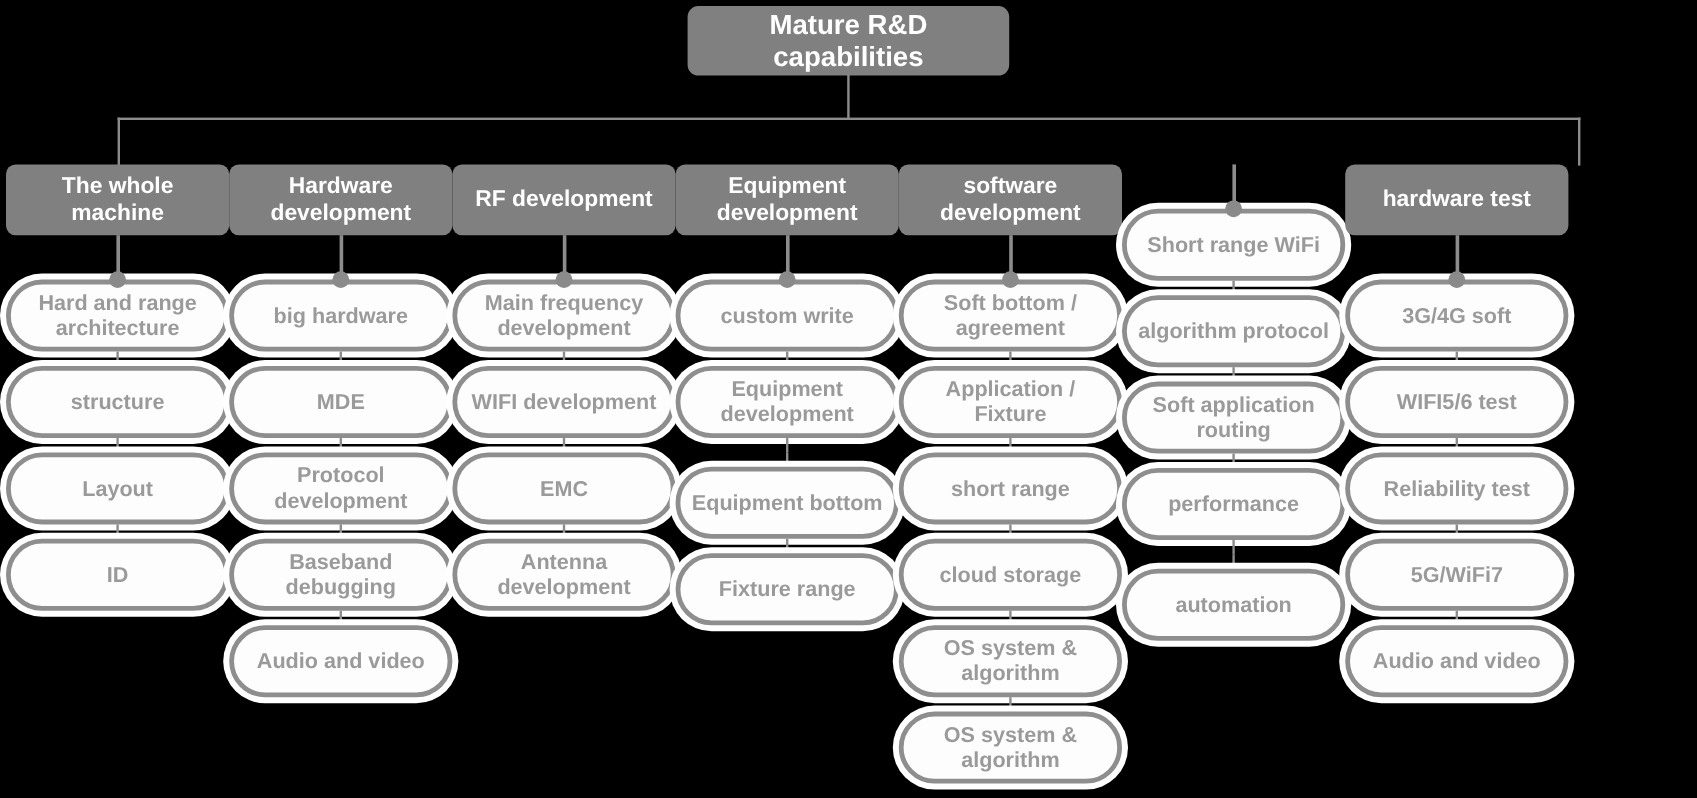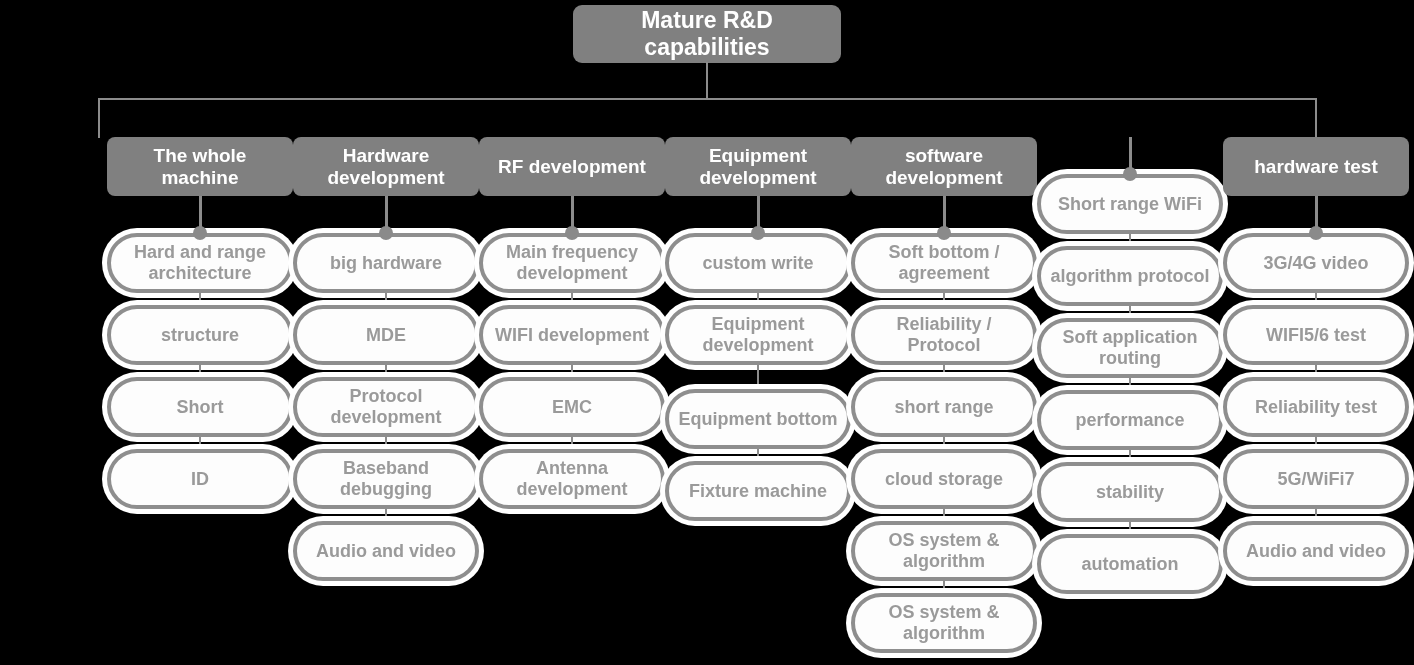--- a/index.html
+++ b/index.html
@@ -38,21 +38,21 @@
   .stub-left   { left: 98px;   top: 98px; width: 2px;   height: 40px; }
   .stub-right  { left: 1315px; top: 98px; width: 2px;   height: 40px; }
 
   
   .columns {
     position: absolute;
     left: 0; top: 137px;
     width: 1414px;
     padding: 0 5px;
     display: flex;
-    justify-content: flex-end;
+    justify-content: flex-start;
   }
   .column {
     width: 186px;
     display: flex;
     flex-direction: column;
     align-items: stretch;
   }
   .col-header {
     height: 59px;
     background: #808080;
@@ -133,21 +133,21 @@
       <div class="pills">
           <div class="pill">
             <span>Hard and range architecture</span>
           </div>
           <div class="pill-link"></div>
           <div class="pill">
             <span>structure</span>
           </div>
           <div class="pill-link"></div>
           <div class="pill">
-            <span>Short</span>
+            <span>Layout</span>
           </div>
           <div class="pill-link"></div>
           <div class="pill">
             <span>ID</span>
           </div>
         </div>
     </div>
 
     <div class="column">
       <div class="col-header">
@@ -223,40 +223,40 @@
           <div class="pill">
             <span>Equipment development</span>
           </div>
           <div class="pill-link"></div>
           <div class="pill-link"></div>
           <div class="pill">
             <span>Equipment bottom</span>
           </div>
           <div class="pill-link"></div>
           <div class="pill">
-            <span>Fixture machine</span>
+            <span>Fixture range</span>
           </div>
         </div>
     </div>
 
     <div class="column">
       <div class="col-header">
         <span>software development</span>
       </div>
       <div class="head-link">
         <div class="vline"></div>
         <div class="dot"></div>
       </div>
       <div class="pills">
           <div class="pill">
             <span>Soft bottom / agreement</span>
           </div>
           <div class="pill-link"></div>
           <div class="pill">
-            <span>Reliability / Protocol</span>
+            <span>Application / Fixture</span>
           </div>
           <div class="pill-link"></div>
           <div class="pill">
             <span>short range</span>
           </div>
           <div class="pill-link"></div>
           <div class="pill">
             <span>cloud storage</span>
           </div>
           <div class="pill-link"></div>
@@ -285,41 +285,38 @@
           </div>
           <div class="pill-link"></div>
           <div class="pill">
             <span>Soft application routing</span>
           </div>
           <div class="pill-link"></div>
           <div class="pill">
             <span>performance</span>
           </div>
           <div class="pill-link"></div>
-          <div class="pill">
-            <span>stability</span>
-          </div>
           <div class="pill-link"></div>
           <div class="pill">
             <span>automation</span>
           </div>
         </div>
     </div>
 
     <div class="column">
       <div class="col-header">
         <span>hardware test</span>
       </div>
       <div class="head-link">
         <div class="vline"></div>
         <div class="dot"></div>
       </div>
       <div class="pills">
           <div class="pill">
-            <span>3G/4G video</span>
+            <span>3G/4G soft</span>
           </div>
           <div class="pill-link"></div>
           <div class="pill">
             <span>WIFI5/6 test</span>
           </div>
           <div class="pill-link"></div>
           <div class="pill">
             <span>Reliability test</span>
           </div>
           <div class="pill-link"></div>

